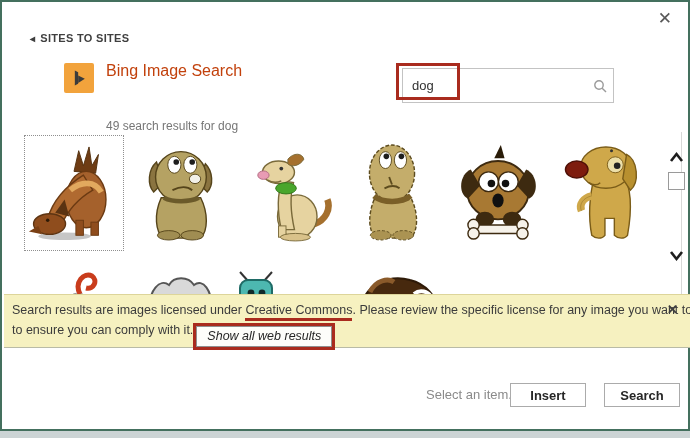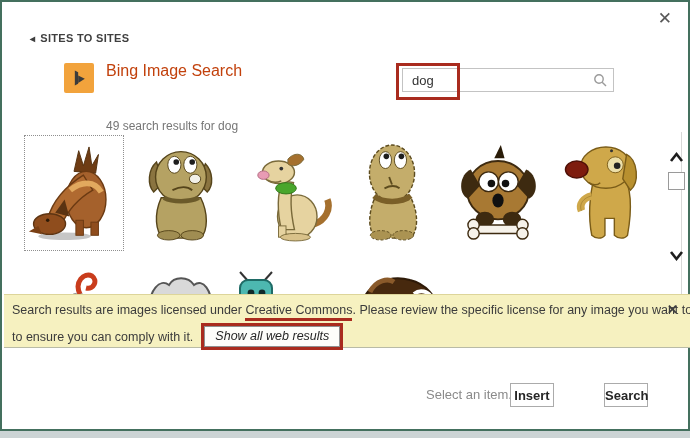--- a/index.html
+++ b/index.html
@@ -41,21 +41,21 @@
     position: absolute; left: 104px; top: 60px;
     font-size: 16px; color: #c2410c;
   }
   .provider-subtitle {
     position: absolute; left: 104px; top: 81px;
     font-size: 12px; color: #767676; margin-top: 36px;
   }
   
   .search-box {
     position: absolute; left: 400px; top: 66px;
-    width: 212px; height: 24px;
+    width: 212px; height: 35px;
     border: 1px solid #c3c3c3; background: #fff;
     display: flex; align-items: center;
     padding: 0 6px 0 9px;
   }
   .search-box input {
     border: none; outline: none; flex: 1;
     font-family: "Liberation Sans", sans-serif;
     font-size: 13px; color: #333; background: transparent;
     min-width: 0;
   }
@@ -106,41 +106,41 @@
     font-size: 12.5px; color: #3b3b3b;
     padding: 5px 30px 0 8px;
   }
   .notif .line1 { white-space: nowrap; line-height: 20px; }
   .notif .cc-link {
     cursor: pointer;
     border-bottom: 3px solid #a92b1e;
     padding-bottom: 1px;
     margin-top: 28px;
   }
-  .notif .line2 { margin-top: 3px; display: flex; align-items: center; gap: 8px; white-space: nowrap; }
+  .notif .line2 { margin-top: 3px; display: flex; align-items: flex-start; gap: 0; white-space: nowrap; }
   .anno-box-btn {
     display: inline-block; border: 3px solid #a92b1e; background: transparent;
   }
   .show-results-btn {
     font-family: "Liberation Sans", sans-serif;
     font-size: 12.5px; color: #262626;
     background: #fdfdfa; border: 1px solid #8f8f8f;
     padding: 2px 10px 3px; cursor: pointer; font-style: italic;
   }
   .notif-close {
     position: absolute; right: 12px; top: 7px;
     font-size: 13px; font-weight: 700; color: #3f3f3f; cursor: pointer;
   }
   
   .status-text {
     position: absolute; left: 424px; top: 385px;
     font-size: 13px; color: #8a8a8a;
   }
   .btn {
-    position: absolute; top: 381px; width: 44px; height: 24px;
+    position: absolute; top: 381px; width: 76px; height: 24px;
     background: #fff; border: 1px solid #ababab;
     font-family: "Liberation Sans", sans-serif;
     font-size: 13px; font-weight: 700; color: #262626;
     cursor: pointer;
   }
   .btn-insert { left: 508px; }
   .btn-cancel { left: 602px; }
   svg { display: block; }
 </style>
 </head>

